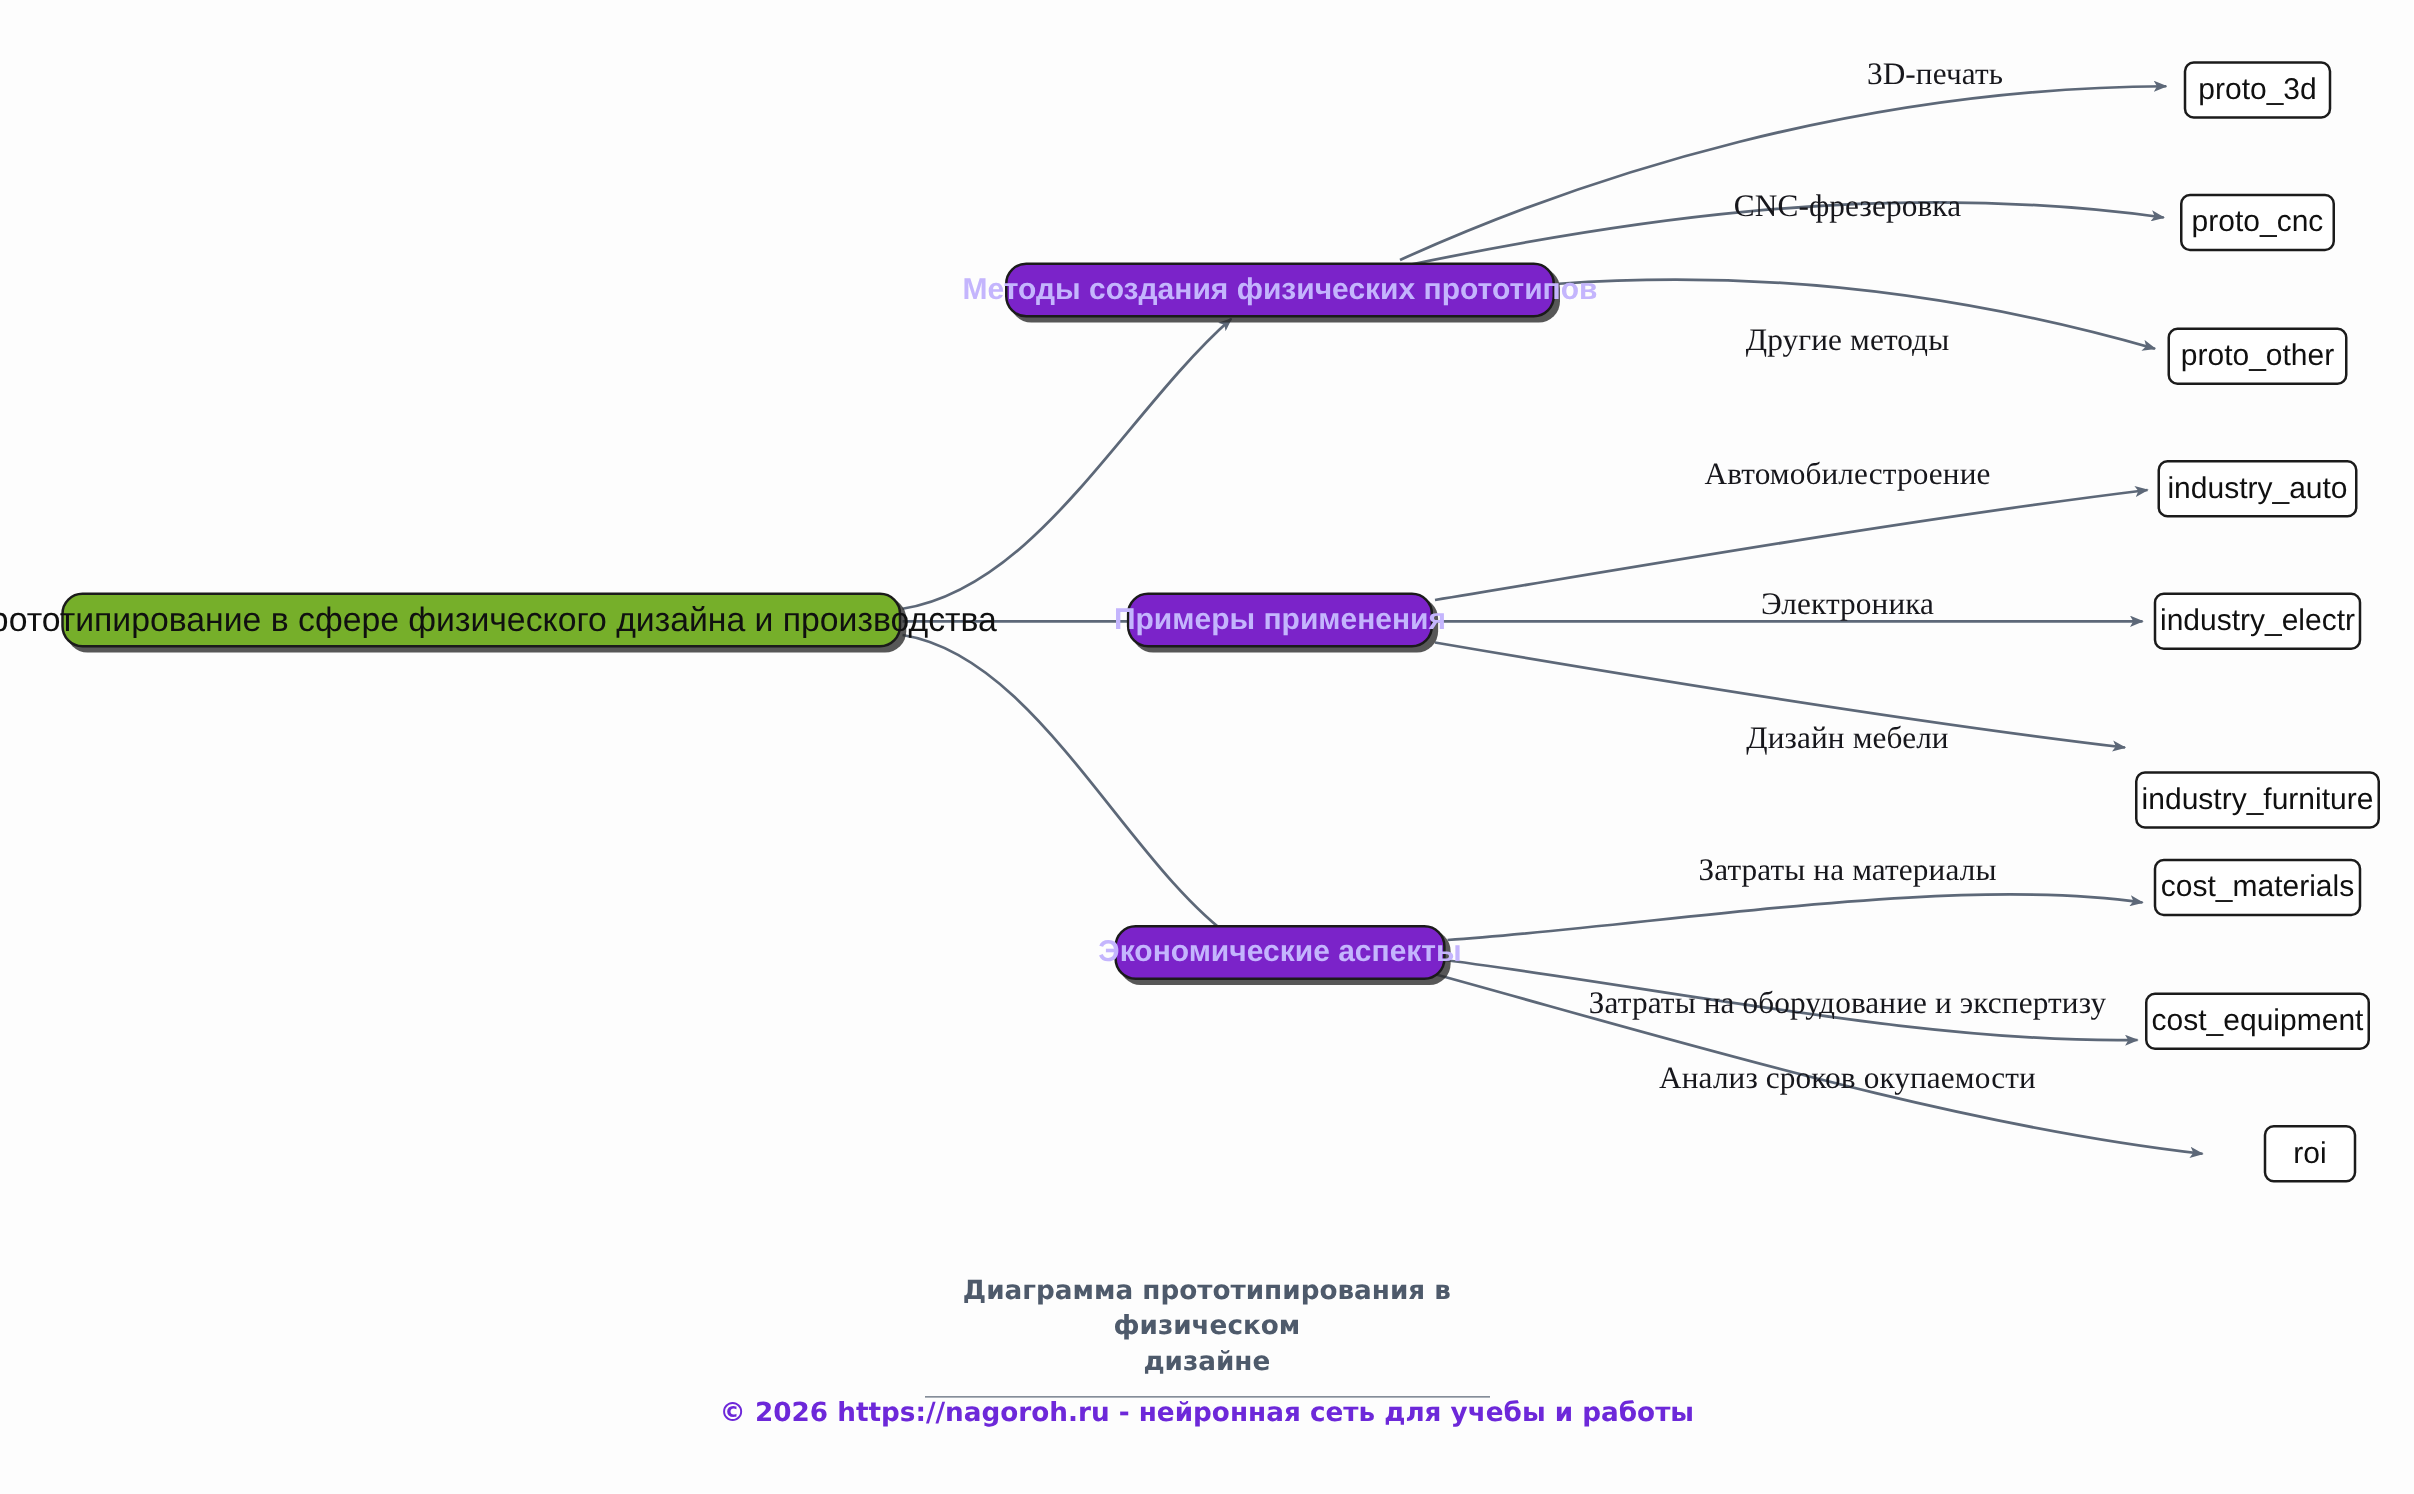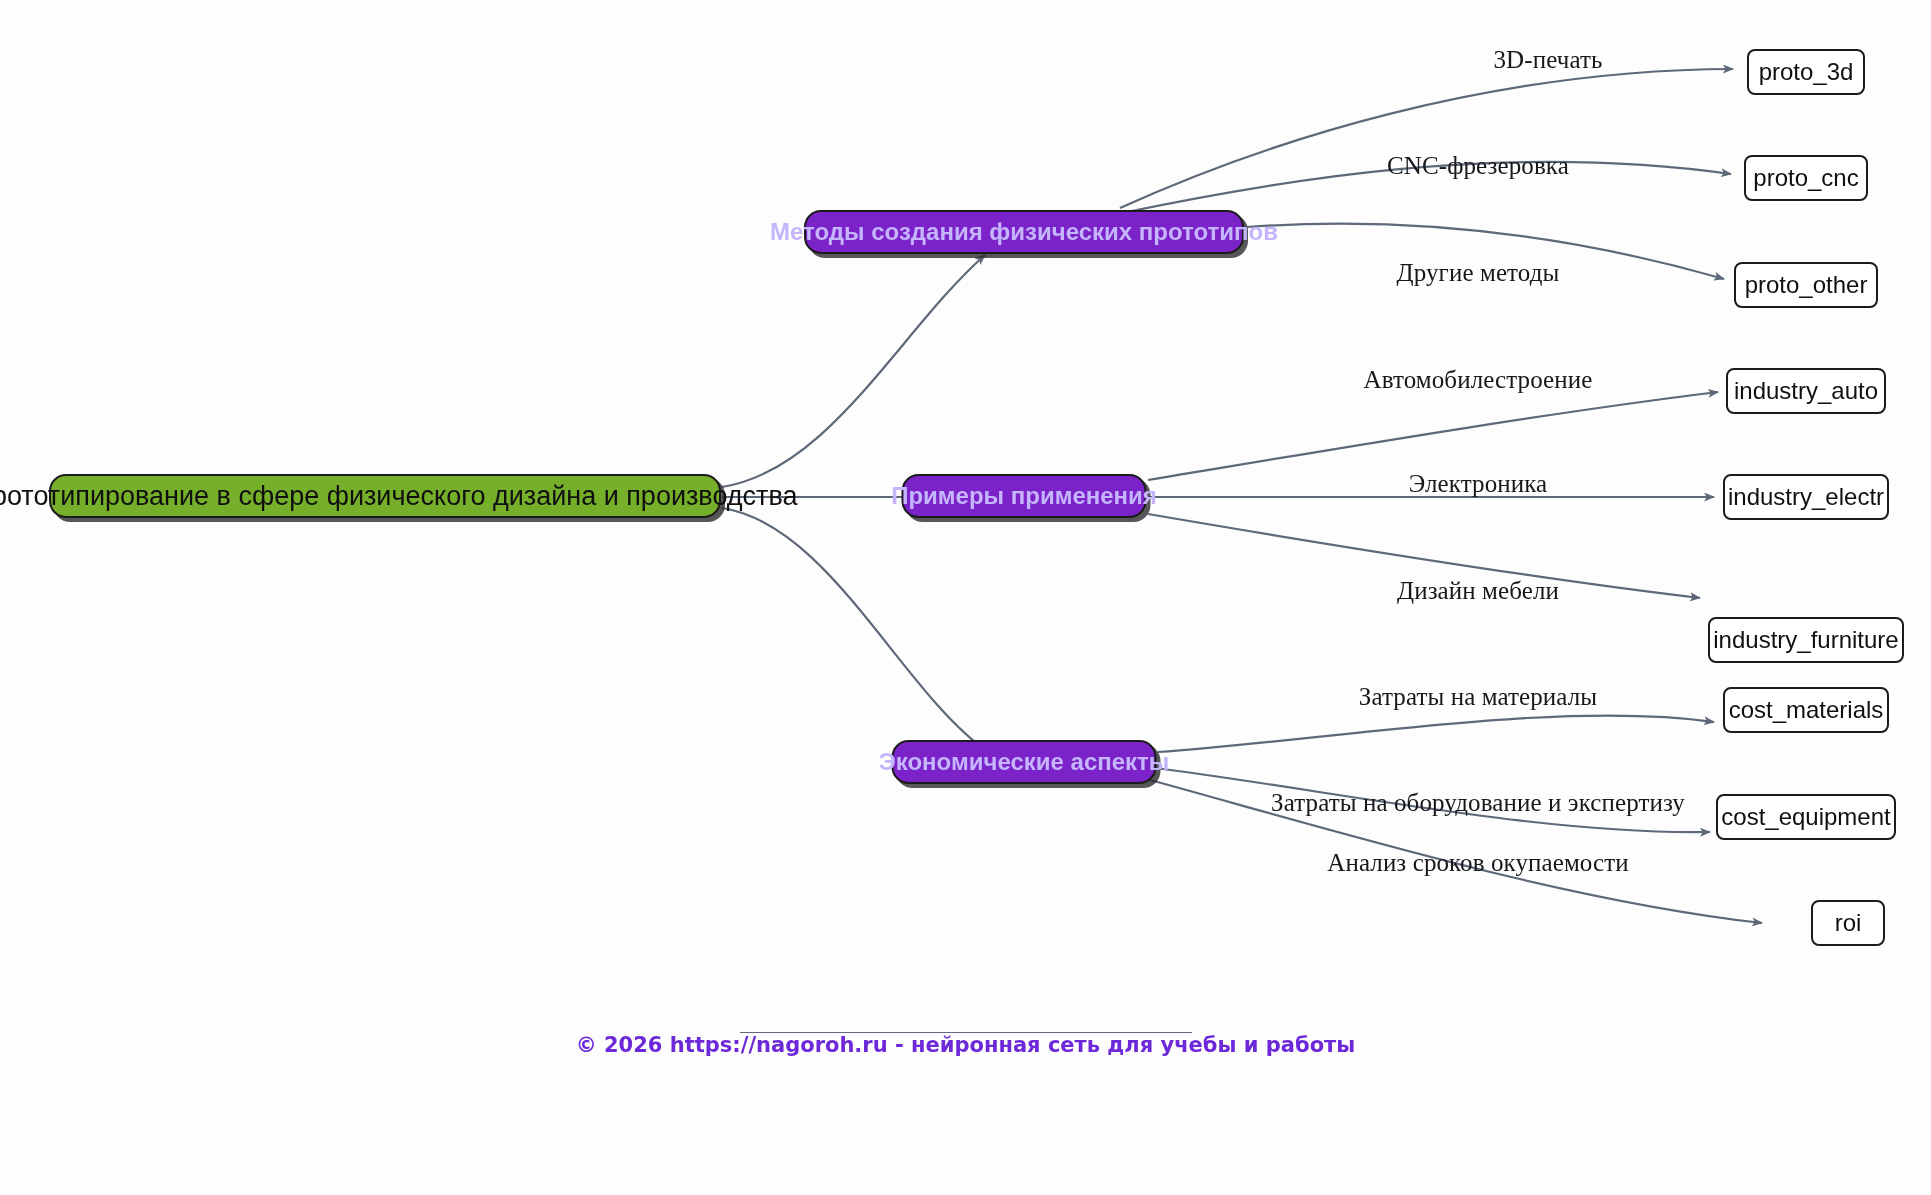--- a/index.html
+++ b/index.html
@@ -175,17 +175,21 @@
       </div>
       <div class="node node-leaf" style="left: 1806px; top: 817px; width: 180px; height: 46px;">
         <span>cost_equipment</span>
       </div>
       <div class="node node-leaf" style="left: 1848px; top: 923px; width: 74px; height: 46px;">
         <span>roi</span>
       </div>
     </div>
 
   <div id="footer" style="top:1018px;">
+    <div class="footer-title">
+      <span>Диаграмма прототипирования в физическом</span><br>
+      <span>дизайне</span>
+    </div>
     <div class="footer-rule"></div>
     <div class="footer-copy">© 2026 https://nagoroh.ru - нейронная сеть для учебы и работы</div>
   </div>
 
 </div>
 
 </body></html>

